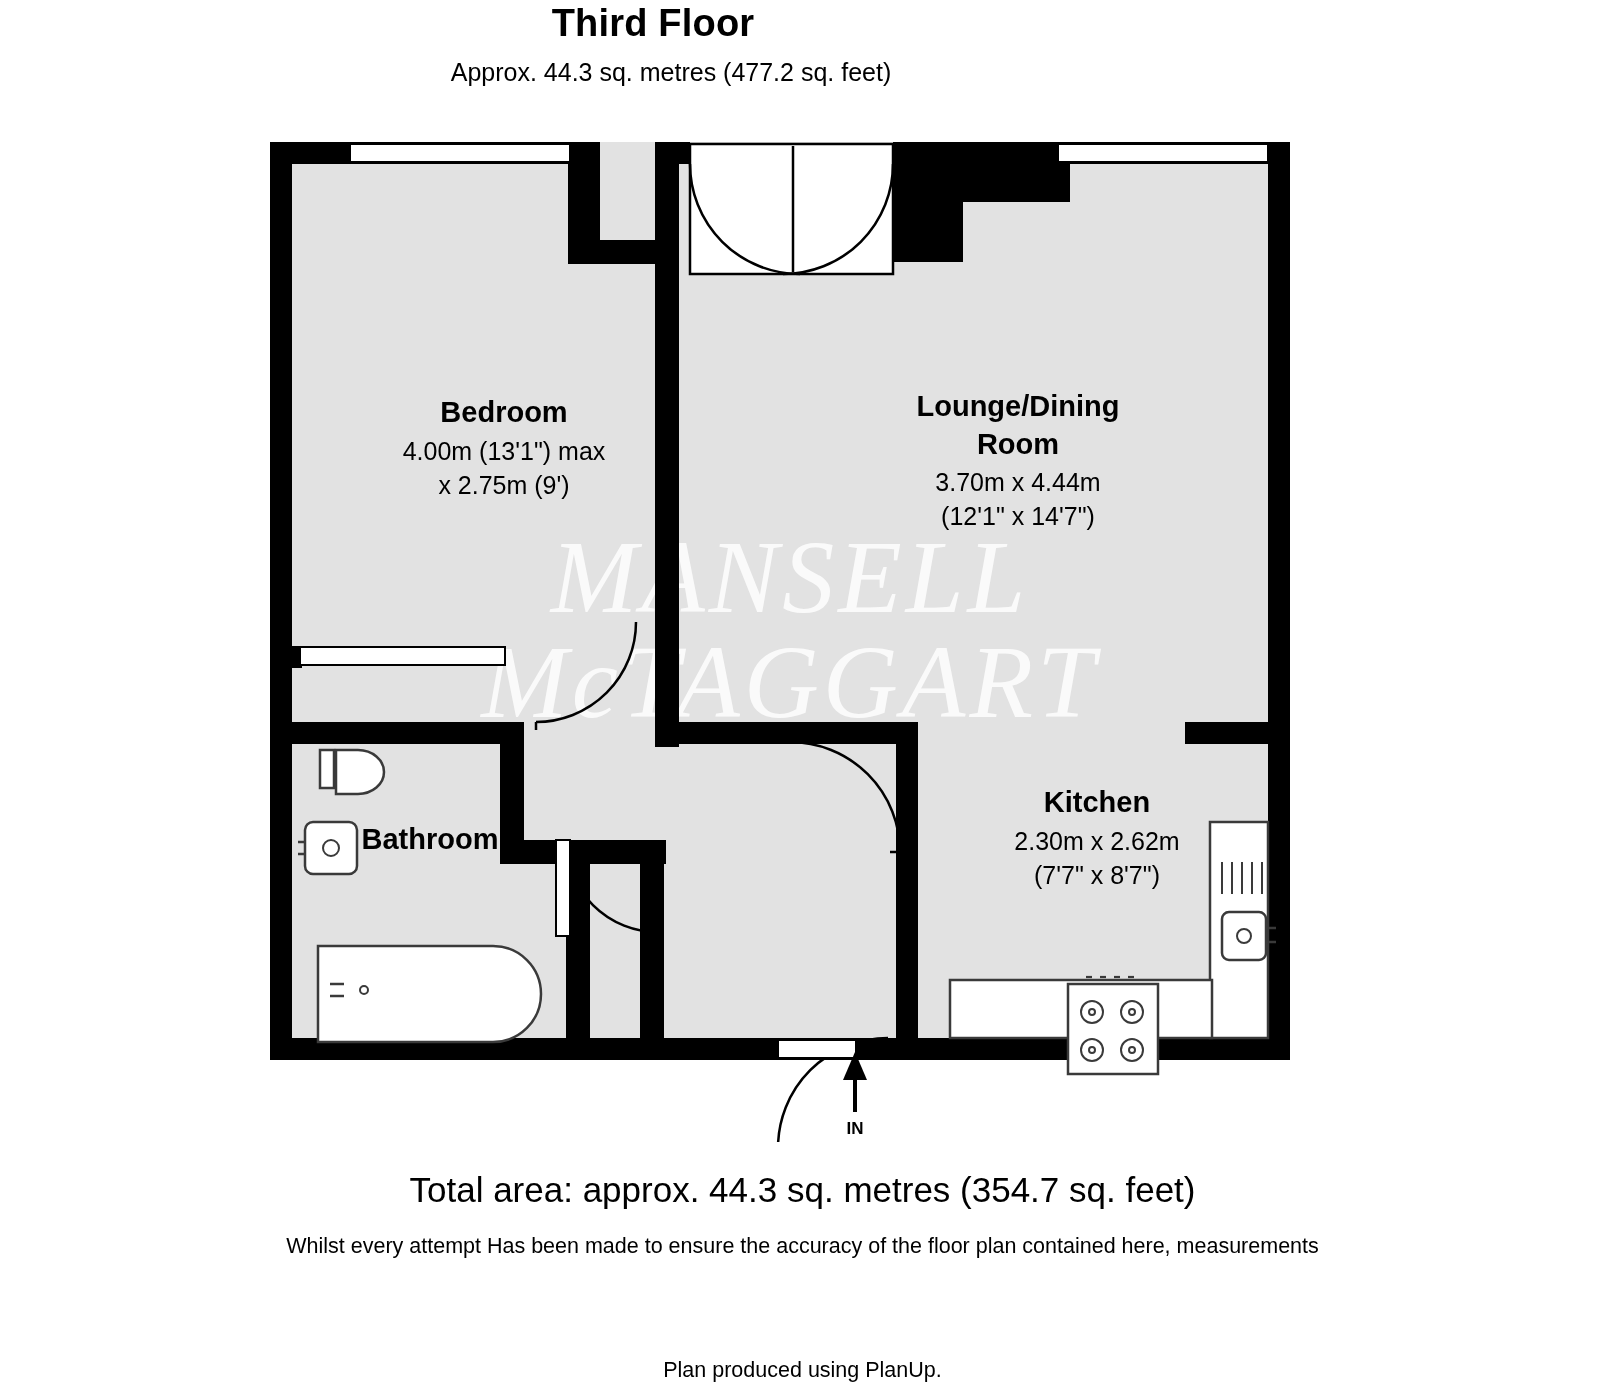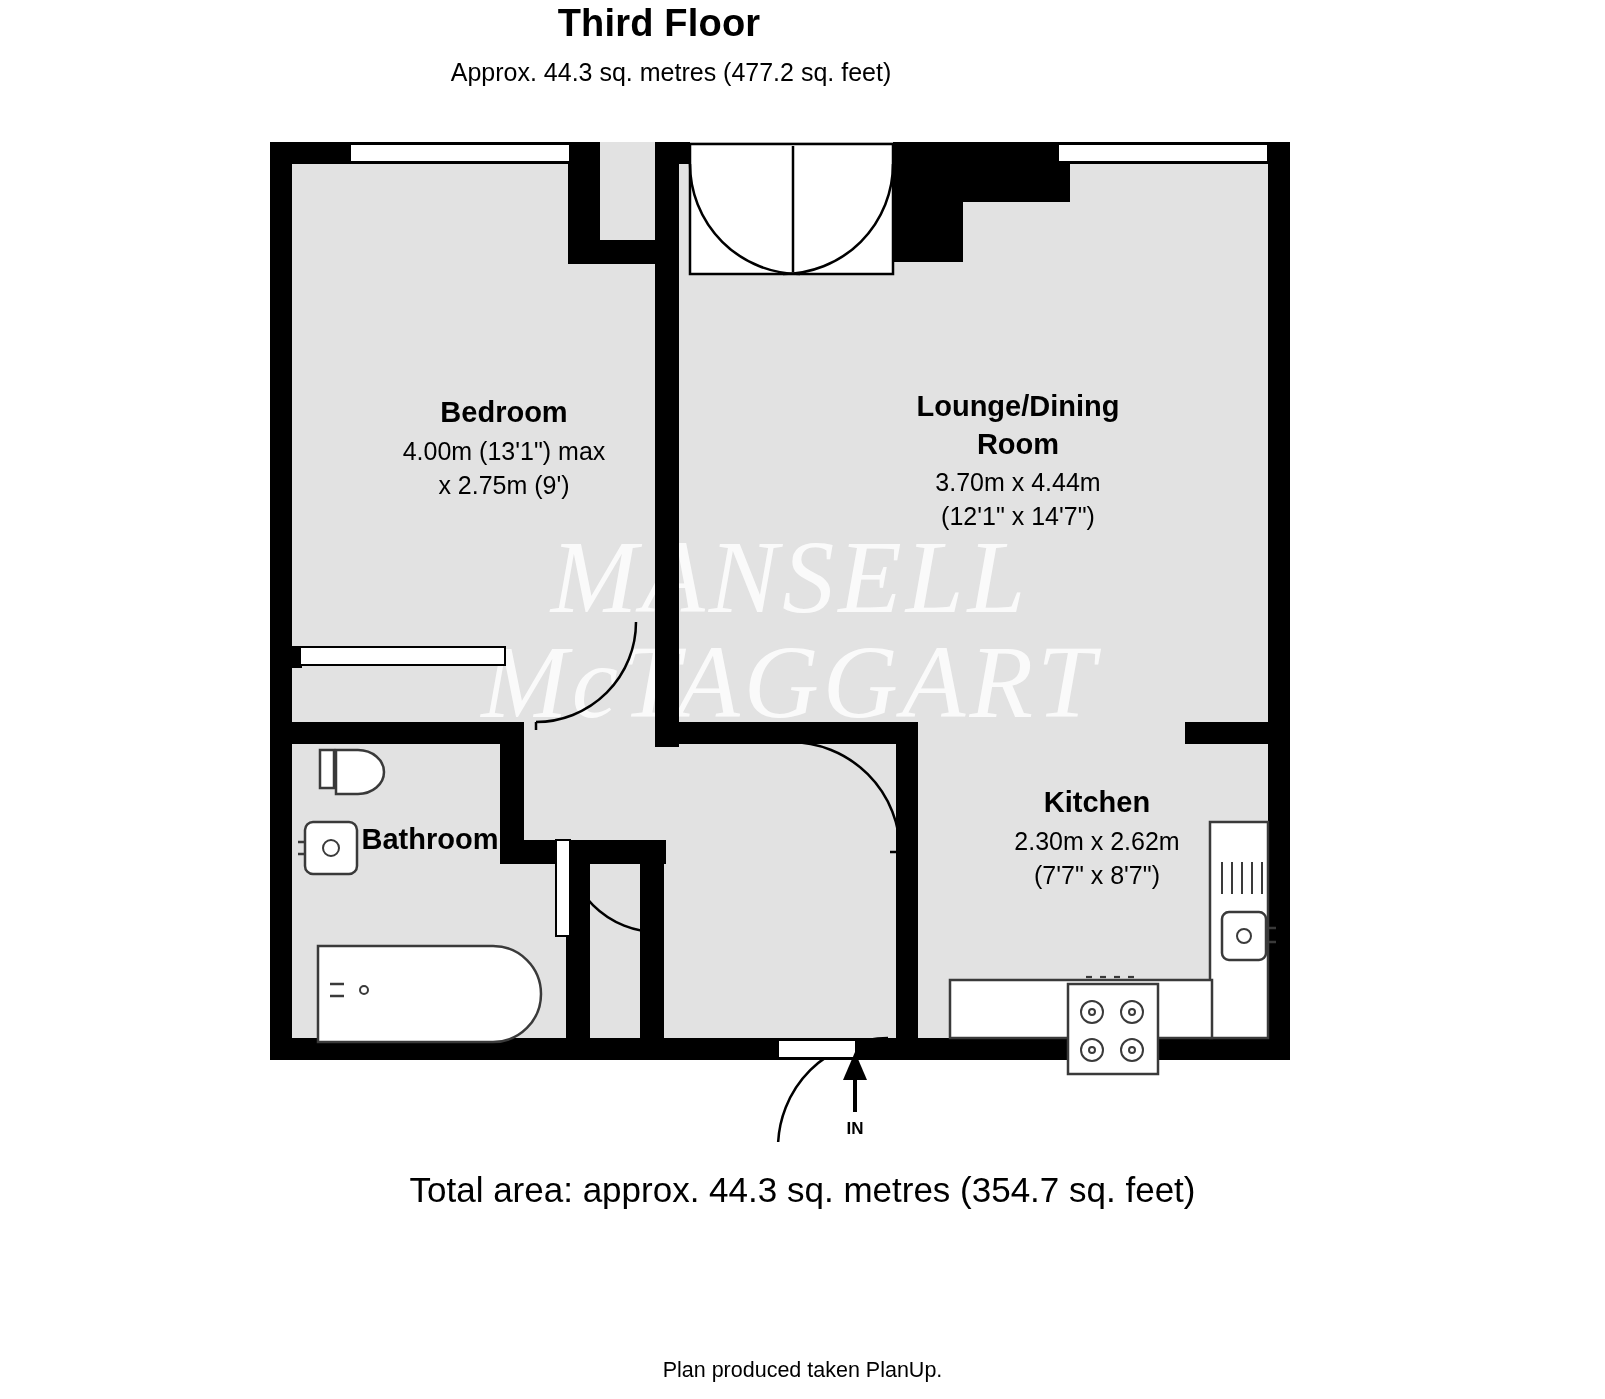--- a/index.html
+++ b/index.html
@@ -22,21 +22,20 @@
   }
   .title {
     position: absolute;
     top: 2px;
     left: 0;
     width: 1306px;
     text-align: center;
     font-size: 38px;
     font-weight: bold;
     letter-spacing: 0.2px;
-    padding-left: 6px;
   }
   .subtitle {
     position: absolute;
     top: 52px;
     left: 0;
     width: 1342px;
     text-align: center;
     font-size: 25px;
     margin-top: 6px;
   }
@@ -308,17 +307,18 @@
         <polygon points="855,930 843,958 867,958" fill="#000000"></polygon>
         <text class="in-label" x="855" y="1012">IN</text>
       </g>
 
     </svg>
   </div>
 
   <div class="total-area">Total area: approx. 44.3 sq. metres (354.7 sq. feet)</div>
 
   <div class="disclaimer">
+    <div>Whilst every attempt Has been made to ensure the accuracy of the floor plan contained here, measurements</div>
   </div>
 
-  <div class="producer">Plan produced taken PlanUp.</div>
+  <div class="producer">Plan produced using PlanUp.</div>
 
 </div>
 
 </body></html>

